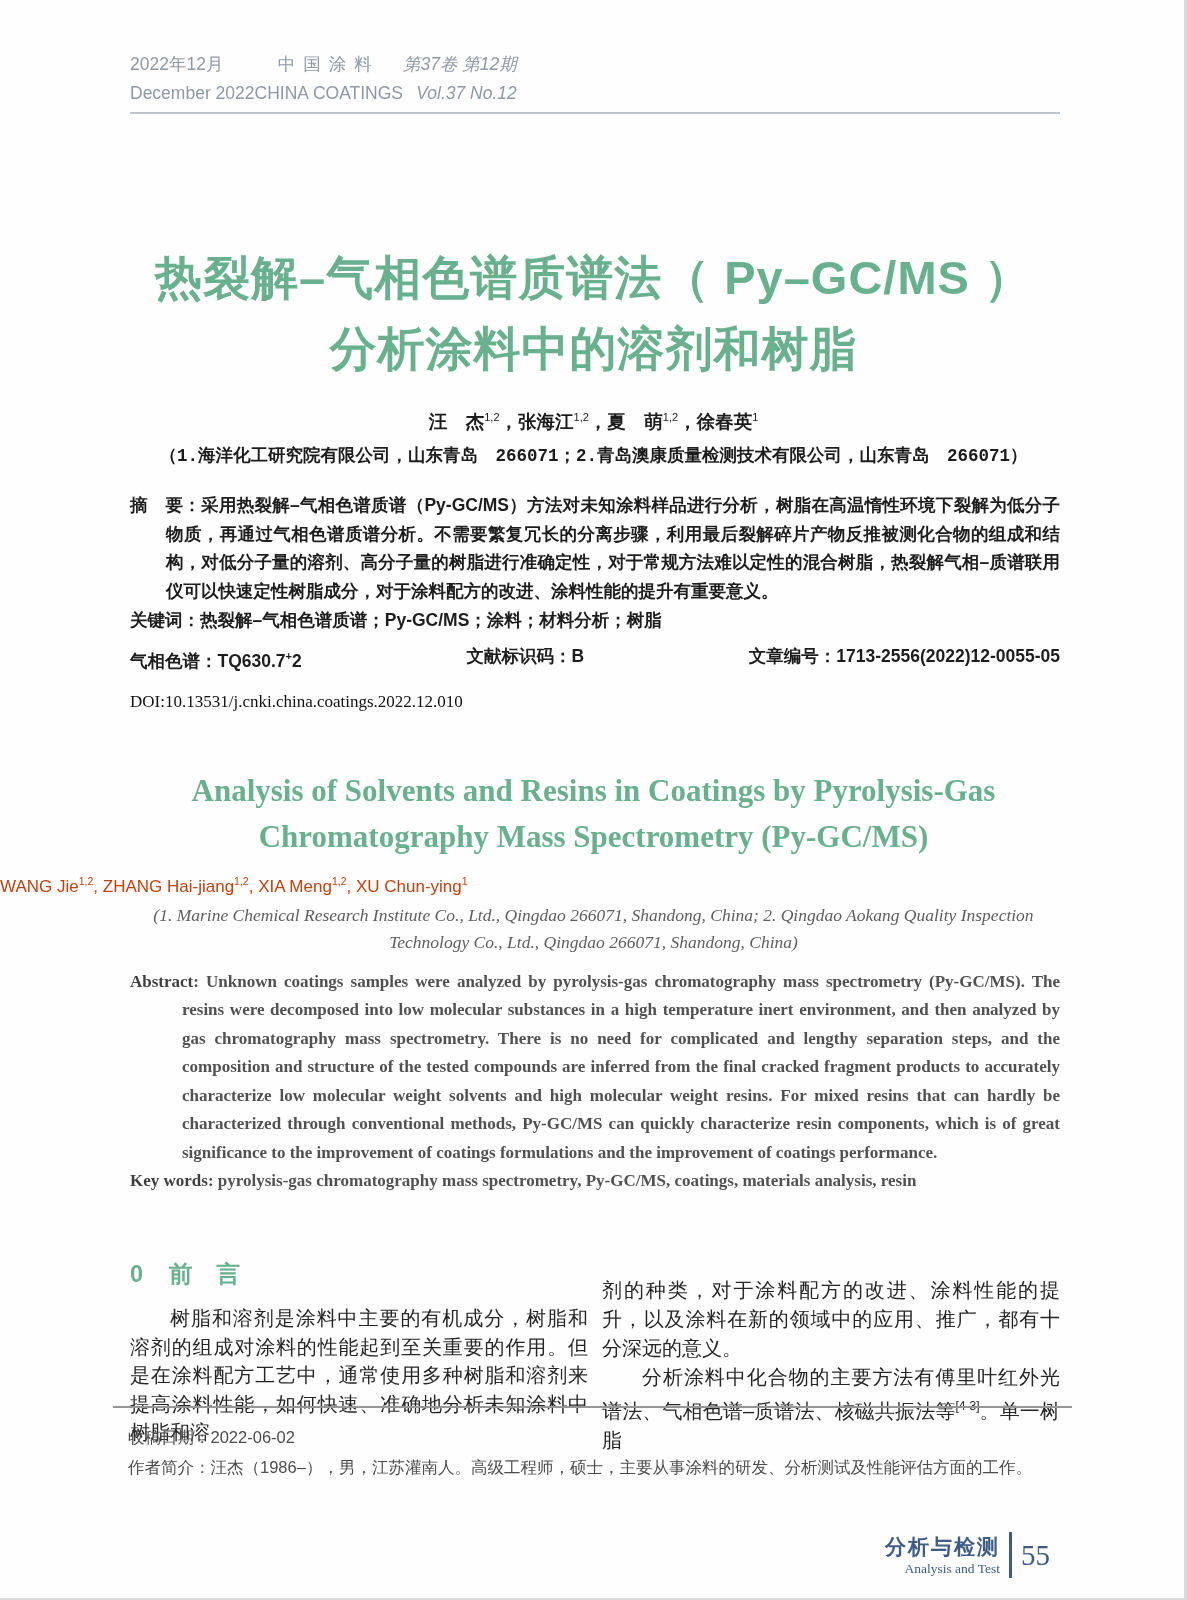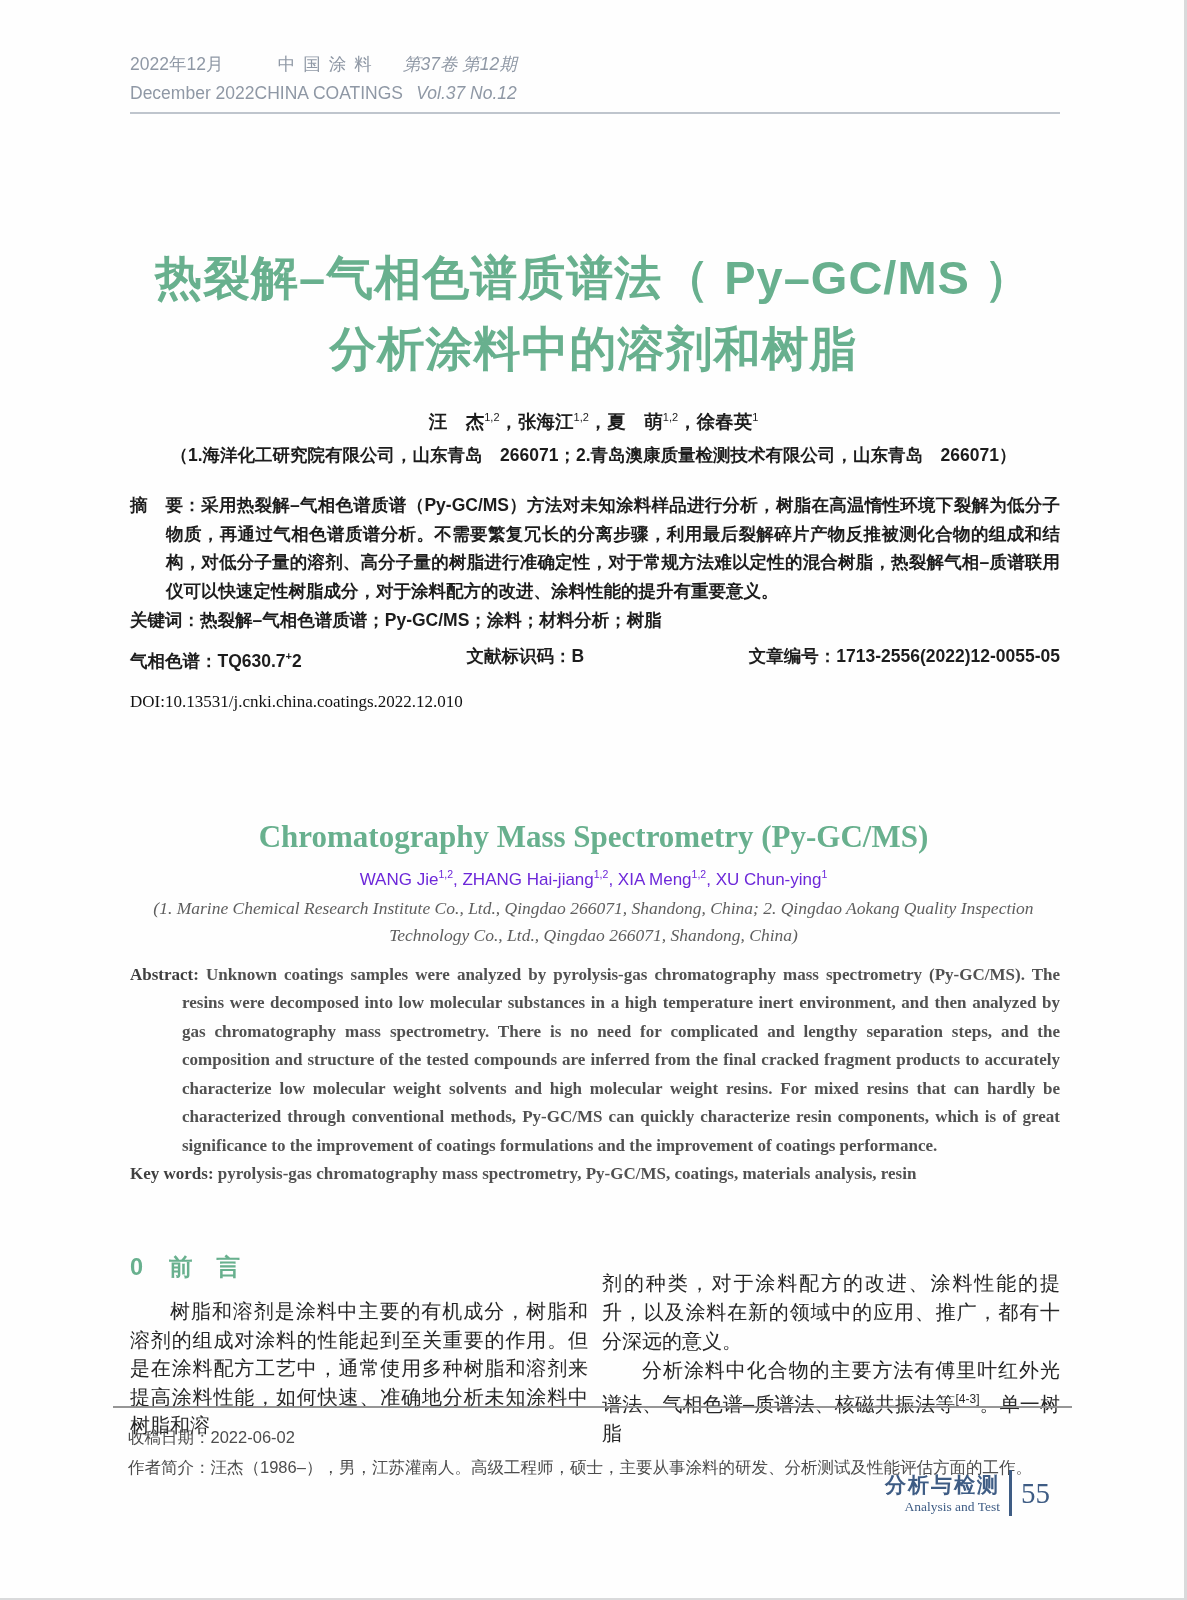--- a/index.html
+++ b/index.html
@@ -23,37 +23,37 @@
   .header-rule { margin:4px 127px 0 130px; border-bottom:2px solid #bfc5cd; }
 
   
   .title-cn {
     margin-top:128px; text-align:center;
     font-size:47px; line-height:71px; font-weight:bold;
     color:var(--accent-green,#68b08e); letter-spacing:1px;
   }
   .authors-cn { margin-top:25px; text-align:center; font-size:18.5px; font-weight:bold; color:#1c1c1c; }
   .authors-cn sup { font-size:11px; font-weight:normal; }
-  .affil-cn { margin-top:9px; text-align:center; font-size:17.5px; font-weight:bold; color:#1c1c1c; }
+  .affil-cn { margin-top:9px; text-align:center; font-size:17.5px; font-weight:bold; color:#1c1c1c;font-family:Liberation Mono, monospace; }
 
   
   .cn-meta { margin:24px 127px 0 130px; font-size:17.5px; font-weight:600; color:#1d1d1d; }
   .hang-cn { padding-left:36px; text-indent:-36px; text-align:justify; line-height:28.5px; }
   .kw-cn { margin-top:1px; }
   .meta-row { display:flex; justify-content:space-between; margin-top:7px; line-height:28px; }
   .meta-row sup { font-size:11px; }
   .doi { margin-top:18px; font-family:"Liberation Serif", serif; font-weight:normal; font-size:17px; color:#111; }
 
   
   .title-en {
     margin-top:56px; text-align:center;
     font-family:"Liberation Serif", serif; font-weight:bold;
     font-size:31px; line-height:46px; color:var(--accent-green,#68b08e);
   }
-  .authors-en { margin-top:8px; text-align:center; font-size:17px; color:#6d28d9; }
+  .authors-en { margin-top:15px; font-size:17px; color:#c2410c; }
   .authors-en sup { font-size:10.5px; }
   .affil-en {
     margin-top:5px; text-align:center;
     font-family:"Liberation Serif", serif; font-style:italic;
     font-size:17.5px; line-height:27px; color:#5e5e5e;
   }
 
   
   .en-meta { margin:12px 127px 0 130px; font-family:"Liberation Serif", serif; font-size:17px; line-height:28.5px; color:#515151;font-weight:bold; }
   .hang-en { padding-left:52px; text-indent:-52px; text-align:justify; }
@@ -72,21 +72,21 @@
 
   
   .footnote {
     position:absolute; left:113px; right:115px; top:1406px;
     border-top:2px solid #969696; padding:14px 0 0 15px;
     font-size:16.5px; line-height:30px; color:#4c4c4c;
   }
 
   
   .page-footer {
-    position:absolute; top:1470px; right:137px;
+    position:absolute; top:1532px; right:137px;
     display:flex; align-items:center; color:var(--footer-blue,#3e5c84);
   }
   .pf-text { text-align:right; margin-right:9px; }
   .pf-cn { font-size:21px; font-weight:bold; letter-spacing:2px; }
   .pf-en { font-size:13.5px; font-family:"Liberation Serif", serif; margin-top:0; }
   .pf-bar { width:3px; height:46px; background:var(--footer-blue,#3e5c84); margin-right:9px; }
   .pf-no { font-size:29px; font-family:"Liberation Serif", serif; }
 </style>
 </head>
 <body>
@@ -119,21 +119,21 @@
     <p class="hang-cn"><b>摘　要：</b><span>采用热裂解–气相色谱质谱（Py-GC/MS）方法对未知涂料样品进行分析，树脂在高温惰性环境下裂解为低分子物质，再通过气相色谱质谱分析。不需要繁复冗长的分离步骤，利用最后裂解碎片产物反推被测化合物的组成和结构，对低分子量的溶剂、高分子量的树脂进行准确定性，对于常规方法难以定性的混合树脂，热裂解气相–质谱联用仪可以快速定性树脂成分，对于涂料配方的改进、涂料性能的提升有重要意义。</span></p>
     <p class="hang-cn kw-cn"><b>关键词：</b><span>热裂解–气相色谱质谱；Py-GC/MS；涂料；材料分析；树脂</span></p>
     <div class="meta-row">
       <span><b>气相色谱：</b><span>TQ630.7</span><sup>+</sup><span>2</span></span>
       <span><b>文献标识码：</b><span>B</span></span>
       <span><b>文章编号：</b><span>1713-2556(2022)12-0055-05</span></span>
     </div>
     <div class="doi">DOI:10.13531/j.cnki.china.coatings.2022.12.010</div>
   </div>
 
-  <h2 class="title-en"><br><span>Chromatography Mass Spectrometry (Py-GC/MS)</span></h2>
+  <h2 class="title-en"><span>Analysis of Solvents and Resins in Coatings by Pyrolysis-Gas</span><br><span>Chromatography Mass Spectrometry (Py-GC/MS)</span></h2>
 
   <div class="authors-en"><span><span>WANG Jie</span><sup>1,2</sup><span>, </span></span><span><span>ZHANG Hai-jiang</span><sup>1,2</sup><span>, </span></span><span><span>XIA Meng</span><sup>1,2</sup><span>, </span></span><span><span>XU Chun-ying</span><sup>1</sup></span></div>
 
   <div class="affil-en"><span>(1. Marine Chemical Research Institute Co., Ltd., Qingdao 266071, Shandong, China; 2. Qingdao Aokang Quality Inspection</span><br><span>Technology Co., Ltd., Qingdao 266071, Shandong, China)</span></div>
 
   <div class="en-meta">
     <p class="hang-en"><b>Abstract:</b> <span>Unknown coatings samples were analyzed by pyrolysis-gas chromatography mass spectrometry (Py-GC/MS). The resins were decomposed into low molecular substances in a high temperature inert environment, and then analyzed by gas chromatography mass spectrometry. There is no need for complicated and lengthy separation steps, and the composition and structure of the tested compounds are inferred from the final cracked fragment products to accurately characterize low molecular weight solvents and high molecular weight resins. For mixed resins that can hardly be characterized through conventional methods, Py-GC/MS can quickly characterize resin components, which is of great significance to the improvement of coatings formulations and the improvement of coatings performance.</span></p>
     <p class="hang-en kw-en"><b>Key words:</b> <span>pyrolysis-gas chromatography mass spectrometry, Py-GC/MS, coatings, materials analysis, resin</span></p>
   </div>
 

